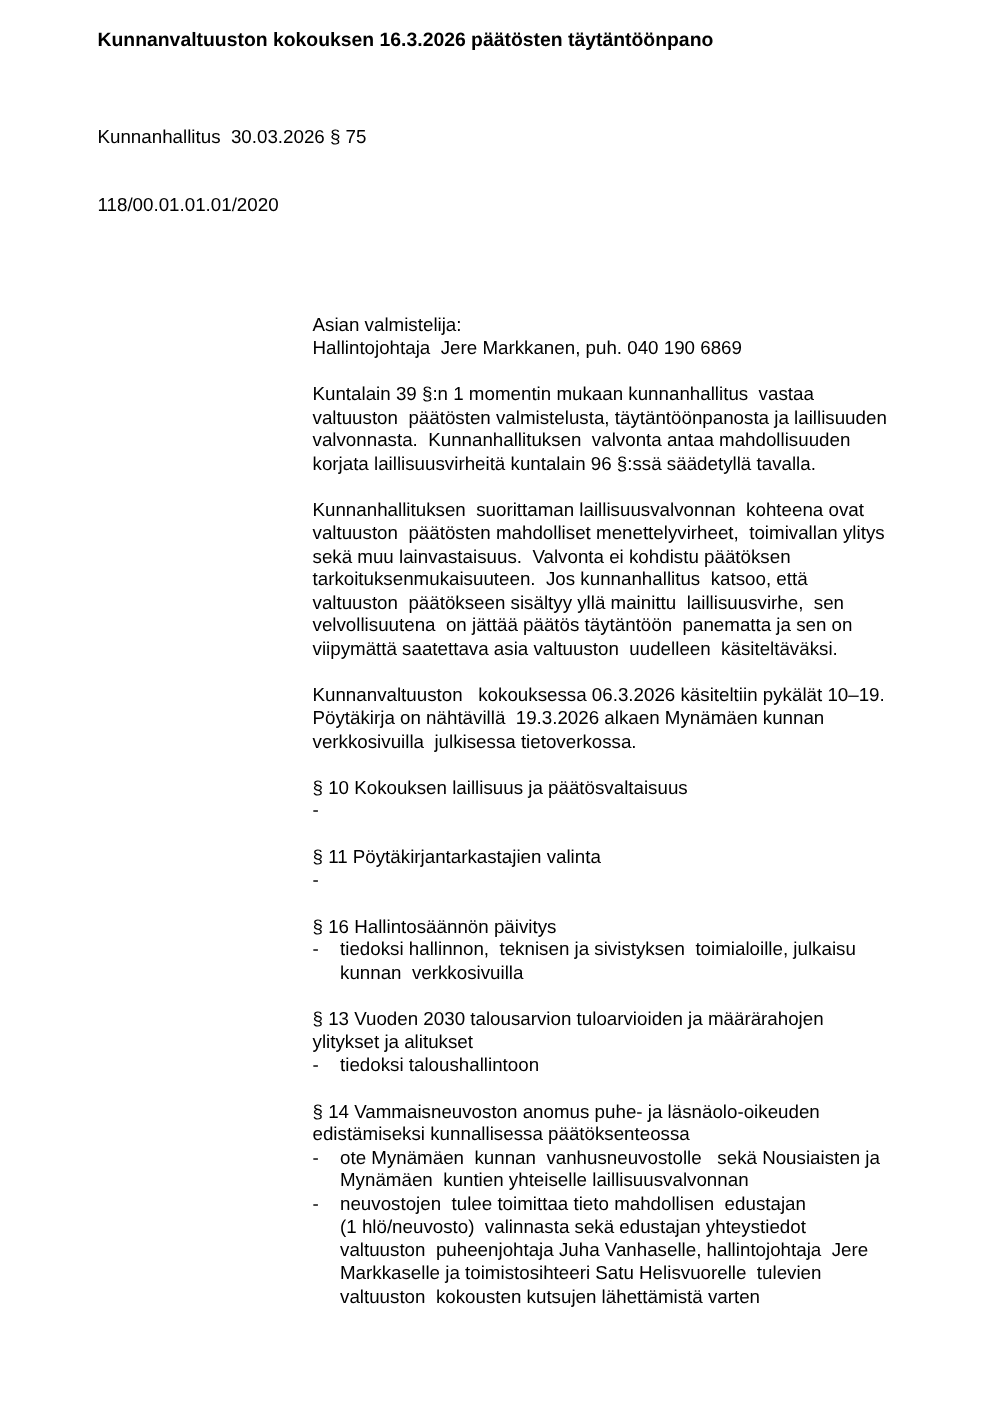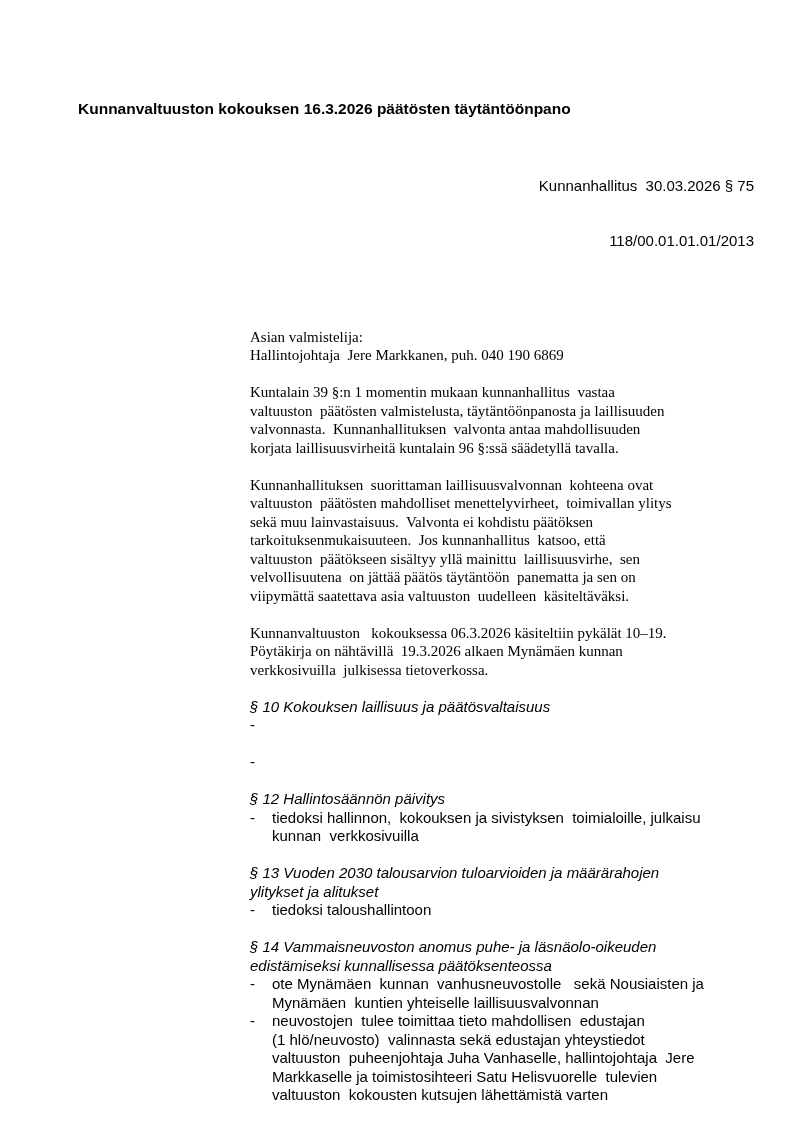--- a/index.html
+++ b/index.html
@@ -6,49 +6,46 @@
   .page {
     position: relative;
     width: 794px;
     height: 1120px;
     background: #ffffff;
     color: #000000;
     font-family: "Liberation Sans", "DejaVu Sans", sans-serif;
     font-size: 15px;
     line-height: 18.5px;
     box-sizing: border-box;
-    padding: 100px 40px 0 78px;
+    padding: 24px 40px 0 78px;
     overflow: hidden;
   }
   .doc-title {
     margin: 0;
     font-size: 15.5px;
     font-weight: bold;
     white-space: pre;
   }
   .doc-meta {
     margin-top: 21px;
     white-space: pre;
-    text-align: right;
   }
   .doc-body {
     margin-left: 172px;
     margin-top: 40px;
     width: 530px;
   }
   .para {
     margin: 0 0 18.5px 0;
     white-space: pre;
-    font-family: Liberation Serif, serif;
   }
   .section {
     margin: 0 0 18.5px 0;
   }
   .section-heading {
-    font-style: italic;
     white-space: pre;
   }
   .bullet {
     display: flex;
     align-items: flex-start;
   }
   .bullet-marker {
     flex: none;
     width: 22px;
     white-space: pre;
@@ -60,21 +57,21 @@
 </style>
 </head>
 <body>
 
 <div class="page">
 
   <h1 class="doc-title">Kunnanvaltuuston kokouksen 16.3.2026 päätösten täytäntöönpano</h1>
 
   <div class="doc-meta">
     <div>Kunnanhallitus  30.03.2026 § 75</div>
-    <div>118/00.01.01.01/2013</div>
+    <div>118/00.01.01.01/2020</div>
   </div>
 
   <div class="doc-body">
 
     <p class="para">Asian valmistelija:
 Hallintojohtaja  Jere Markkanen, puh. 040 190 6869</p>
     <p class="para">Kuntalain 39 §:n 1 momentin mukaan kunnanhallitus  vastaa
 valtuuston  päätösten valmistelusta, täytäntöönpanosta ja laillisuuden
 valvonnasta.  Kunnanhallituksen  valvonta antaa mahdollisuuden
 korjata laillisuusvirheitä kuntalain 96 §:ssä säädetyllä tavalla.</p>
@@ -91,31 +88,32 @@
 
     <div class="section">
       <div class="section-heading">§ 10 Kokouksen laillisuus ja päätösvaltaisuus</div>
       <div class="bullet">
         <span class="bullet-marker">-</span>
         <span class="bullet-text"></span>
       </div>
     </div>
 
     <div class="section">
+      <div class="section-heading">§ 11 Pöytäkirjantarkastajien valinta</div>
       <div class="bullet">
         <span class="bullet-marker">-</span>
         <span class="bullet-text"></span>
       </div>
     </div>
 
     <div class="section">
-      <div class="section-heading">§ 12 Hallintosäännön päivitys</div>
+      <div class="section-heading">§ 16 Hallintosäännön päivitys</div>
       <div class="bullet">
         <span class="bullet-marker">-</span>
-        <span class="bullet-text">tiedoksi hallinnon,  kokouksen ja sivistyksen  toimialoille, julkaisu
+        <span class="bullet-text">tiedoksi hallinnon,  teknisen ja sivistyksen  toimialoille, julkaisu
 kunnan  verkkosivuilla</span>
       </div>
     </div>
 
     <div class="section">
       <div class="section-heading">§ 13 Vuoden 2030 talousarvion tuloarvioiden ja määrärahojen
 ylitykset ja alitukset</div>
       <div class="bullet">
         <span class="bullet-marker">-</span>
         <span class="bullet-text">tiedoksi taloushallintoon</span>

